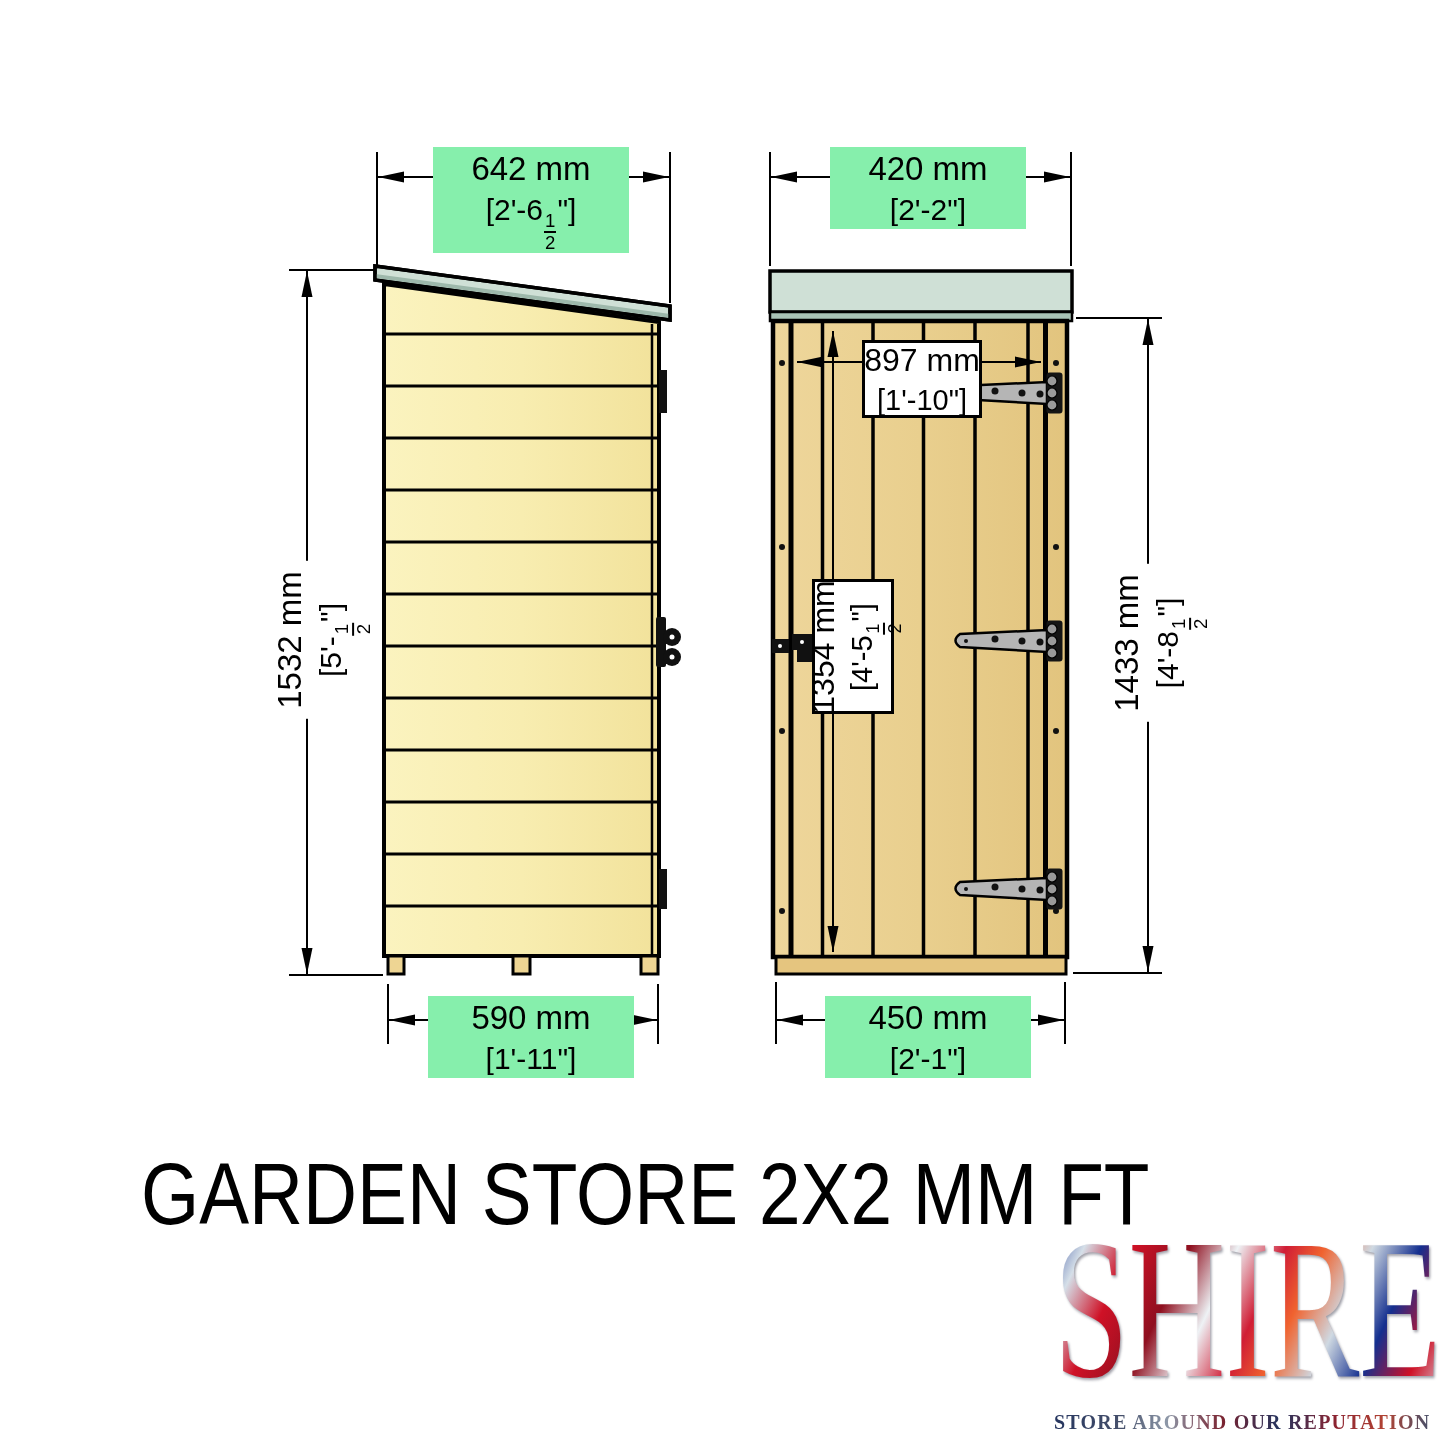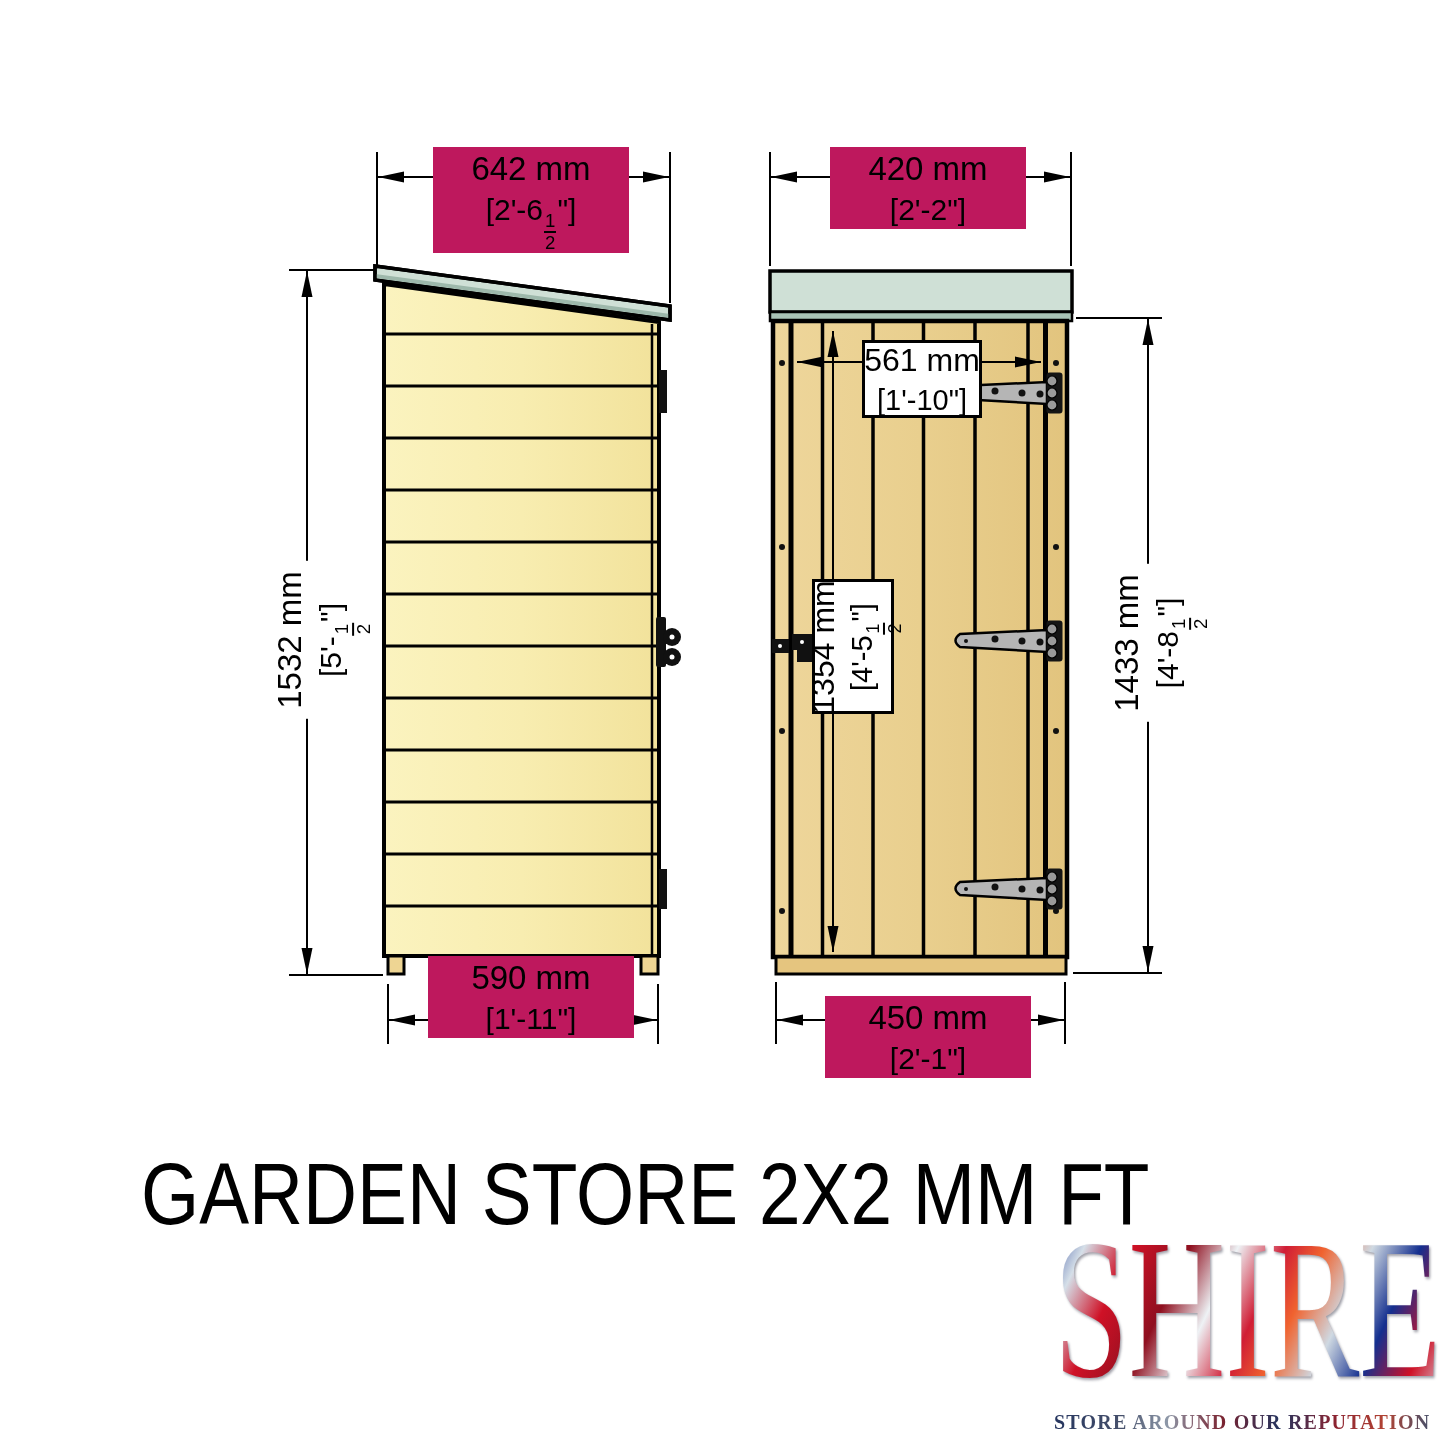--- a/index.html
+++ b/index.html
@@ -1,21 +1,21 @@
 <!DOCTYPE html>
 <html><head>
 <meta charset="utf-8">
 <style>
   html,body{margin:0;padding:0;background:#fff;}
   .canvas{position:relative;width:1445px;height:1445px;background:#fff;overflow:hidden;
           font-family:"Liberation Sans",sans-serif;color:#000;}
   svg.draw{position:absolute;left:0;top:0;}
 
   
-  .dim-label{position:absolute;text-align:center;background:#be185d;padding:0 8px;}
+  .dim-label{position:absolute;text-align:center;background:#86efac;padding:0 8px;}
   .dim-mm{font-size:33px;line-height:1.32;white-space:nowrap;}
   .dim-imp{font-size:30px;line-height:1.28;white-space:nowrap;}
   .frac{display:inline-flex;flex-direction:column;vertical-align:-0.38em;line-height:1;
         font-size:0.62em;text-align:center;margin:0 1px;}
   .fnum{border-bottom:2px solid #000;padding:0 1px 1px;}
   .fden{padding-top:1px;}
 
   
   .vlabel{position:absolute;width:0;height:0;}
   .vlabel-inner{position:absolute;left:0;top:0;transform:translate(-50%,-50%) rotate(-90deg);
@@ -266,36 +266,36 @@
       <div class="dim-mm">1433 mm</div>
       <div class="dim-imp"><span>[4'-8</span><span class="frac">
             <span class="fnum">1</span>
             <span class="fden">2</span>
           </span><span>"]</span></div>
     </div>
   </div>
 
   <div class="dim-box" style="left:862px;top:340px;width:114px;height:72px;">
     <div>
-      <div class="dim-mm">561 mm</div>
+      <div class="dim-mm">897 mm</div>
       <div class="dim-imp"><span>[1'-10"]</span><span></span></div>
     </div>
   </div>
 
   <div class="dim-box vertical" style="left:812px;top:579px;width:76px;height:129px;">
     <div class="rot-inner">
       <div class="dim-mm">1354 mm</div>
       <div class="dim-imp"><span>[4'-5</span><span class="frac">
             <span class="fnum">1</span>
             <span class="fden">2</span>
           </span><span>"]</span></div>
     </div>
   </div>
 
-  <div class="dim-label" style="left:428px;top:956px;width:190px;">
+  <div class="dim-label" style="left:428px;top:996px;width:190px;">
     <div class="dim-mm">590 mm</div>
     <div class="dim-imp"><span>[1'-11"]</span><span></span></div>
   </div>
 
   <div class="dim-label" style="left:825px;top:996px;width:190px;">
     <div class="dim-mm">450 mm</div>
     <div class="dim-imp"><span>[2'-1"]</span><span></span></div>
   </div>
 
   <div class="title">

